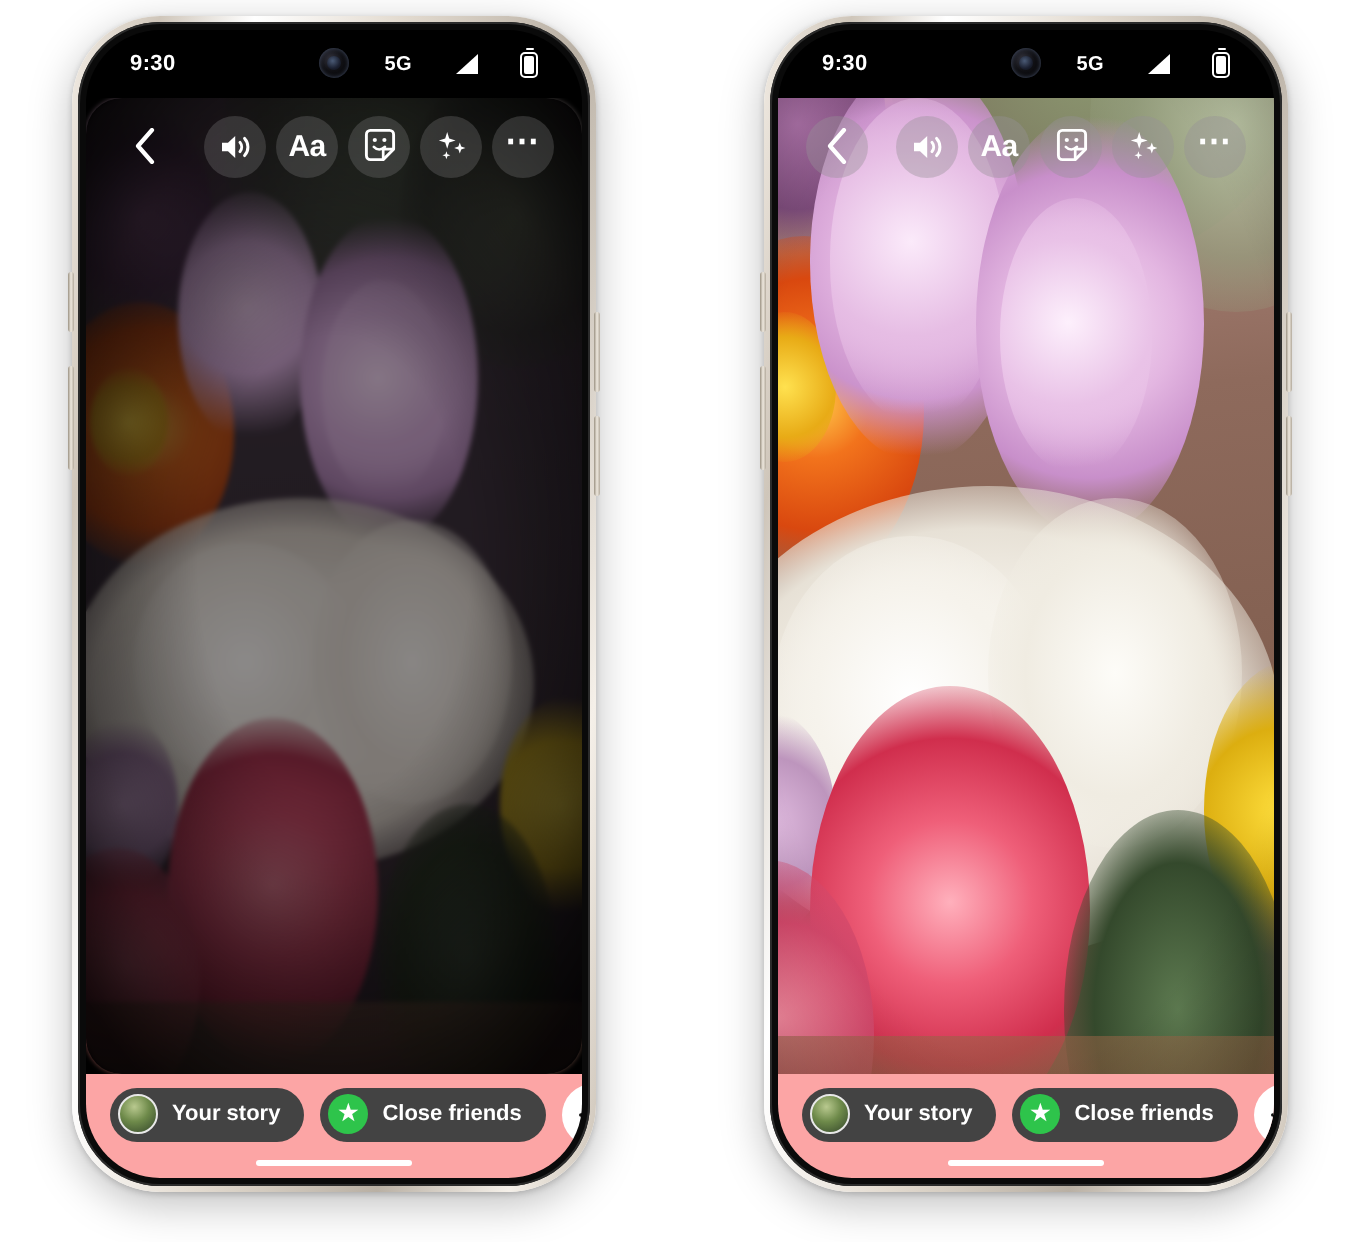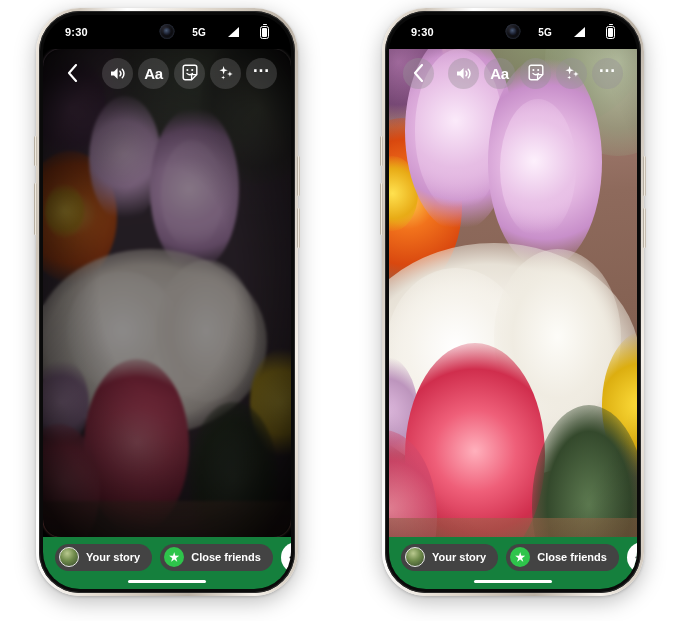--- a/index.html
+++ b/index.html
@@ -93,21 +93,21 @@
     display:flex;align-items:center;justify-content:center;
     color:#fff;flex:none;cursor:pointer;
   }
   .tbtn.chip{background:rgba(128,128,128,.30);}
   .tbtn.chip-strong{background:rgba(150,145,150,.40);}
   .aa{font-size:15px;font-weight:700;letter-spacing:-.3px;line-height:1;}
   .dots{font-size:17px;font-weight:800;line-height:0;letter-spacing:1px;padding-bottom:5px;}
 
   
   .bottombar{
-    position:absolute;left:0;right:0;bottom:0;height:52px;background:#15803d;
+    position:absolute;left:0;right:0;bottom:0;height:52px;background:#fca5a5;
     display:flex;align-items:center;gap:8px;padding:0 12px 12px 12px;
     box-sizing:border-box;z-index:12;
   }
   .pill{
     height:27px;border-radius:15px;background:#434343;
     display:flex;align-items:center;gap:7px;padding:0 12px 0 4px;
     color:#fff;font-size:11px;font-weight:600;white-space:nowrap;cursor:pointer;
   }
   .avatar{
     width:20px;height:20px;border-radius:50%;flex:none;

